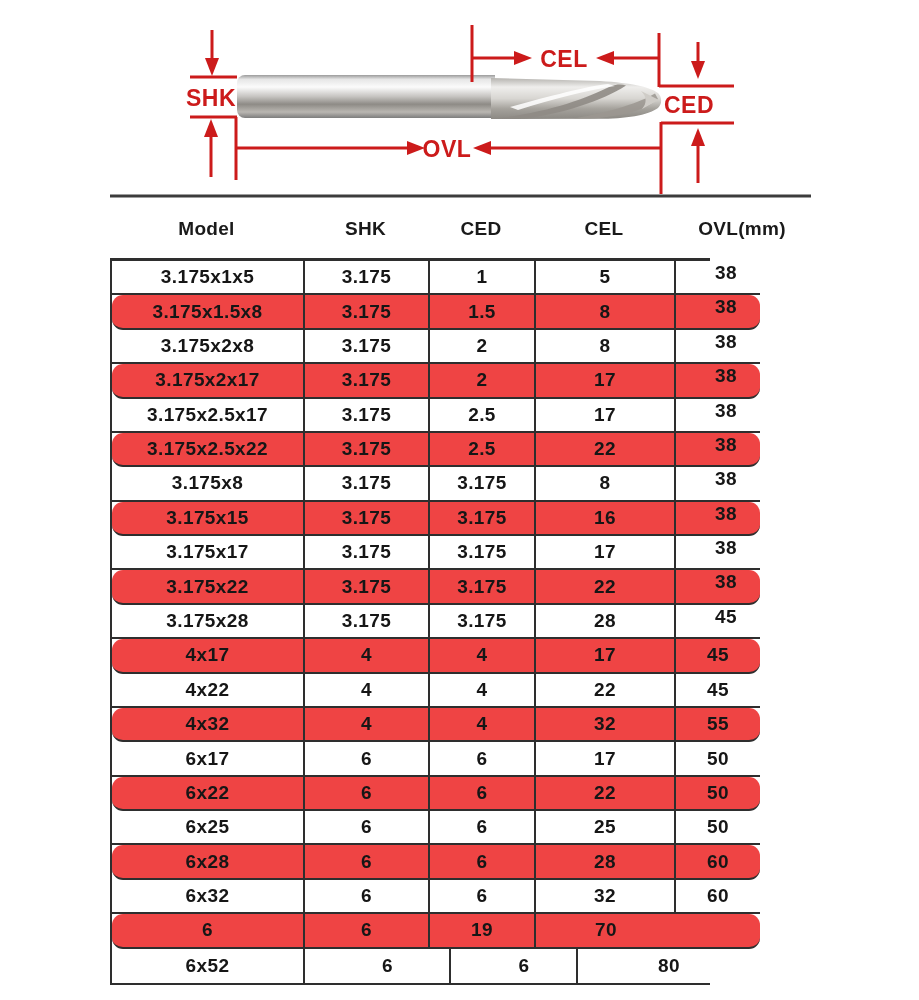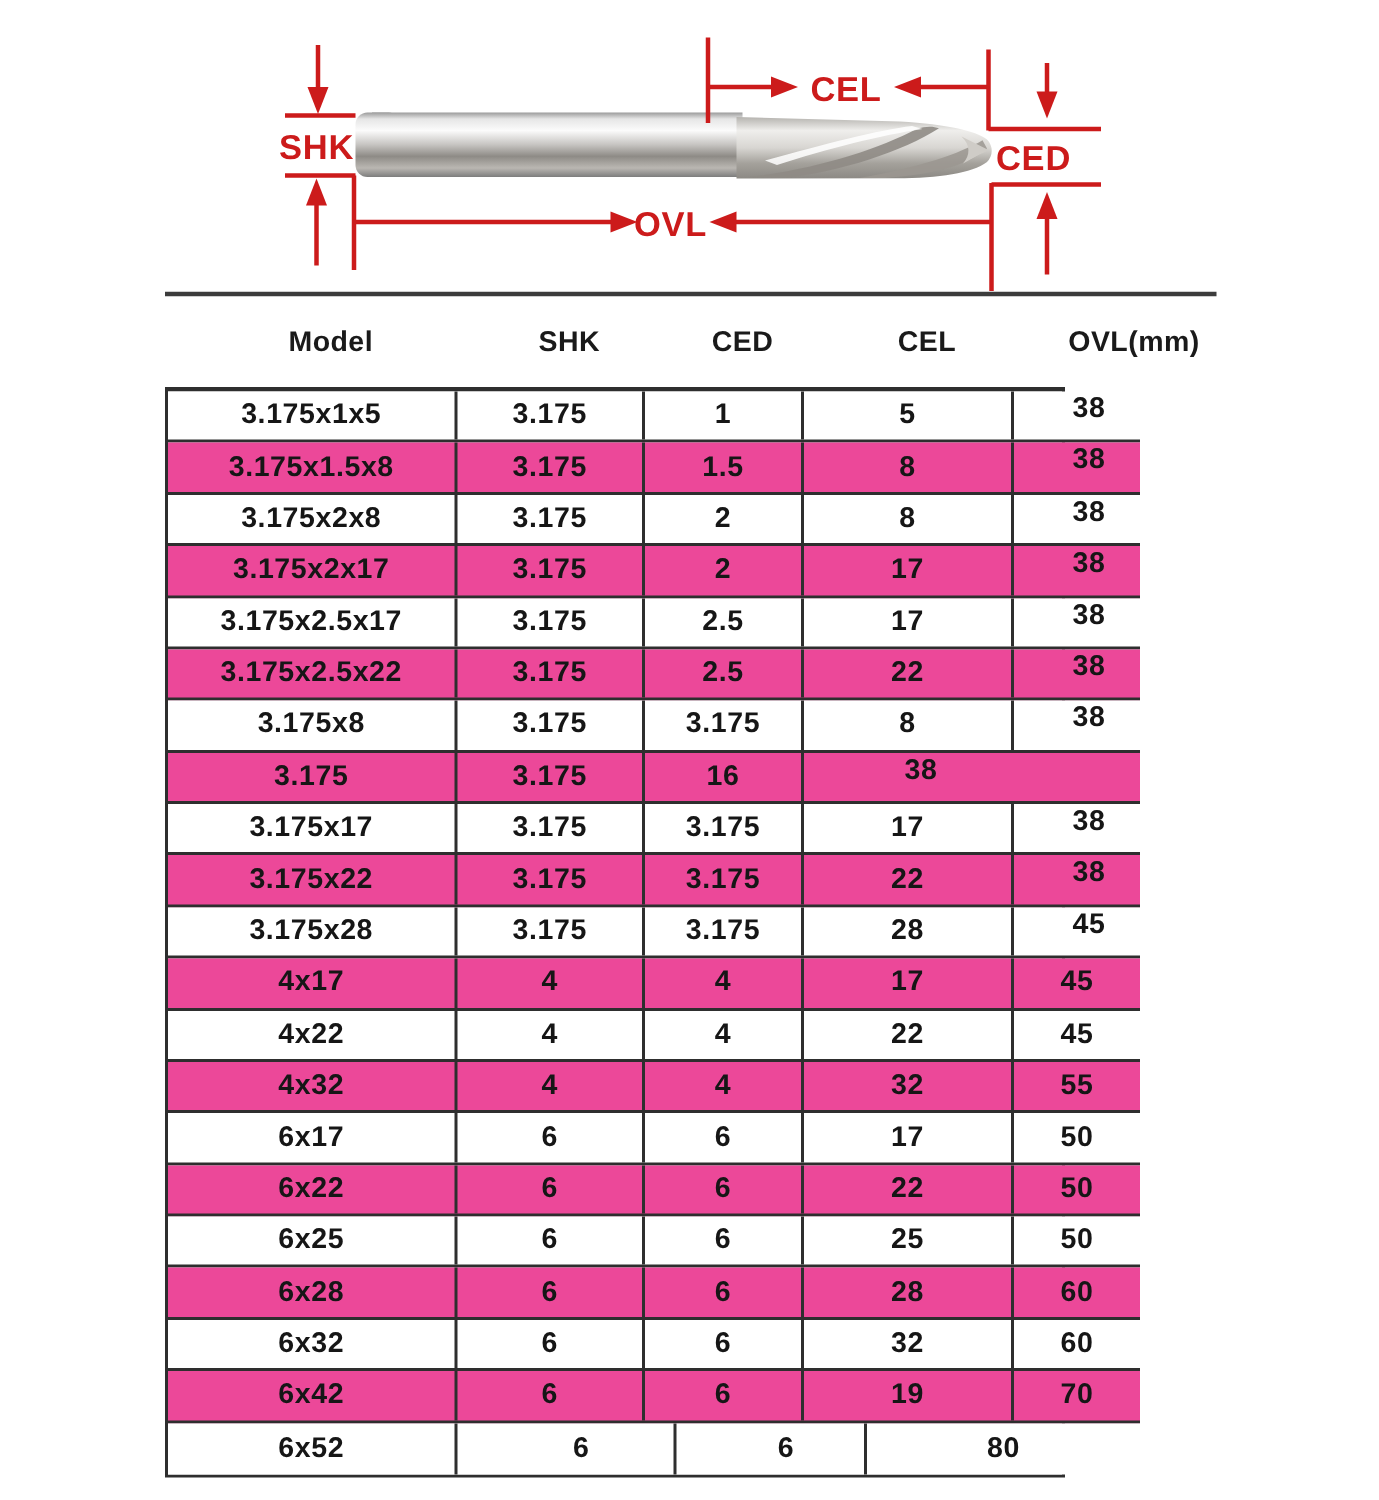--- a/index.html
+++ b/index.html
@@ -18,21 +18,21 @@
   }
   .dim-label {
     font-family: "Liberation Sans", sans-serif;
     font-weight: bold;
     font-size: 23px;
     fill: var(--accent, #cc1b1b);
     letter-spacing: 0.5px;
   }
   .header-row {
     position: absolute;
-    left: 124px; top: 200px;
+    left: 110px; top: 200px;
     width: 700px; height: 58px;
     display: grid;
     grid-template-columns: 193px 125px 106px 140px 1fr;
   }
   .hcell {
     display: flex;
     align-items: center;
     justify-content: center;
     font-size: 19px;
     font-weight: bold;
@@ -50,21 +50,21 @@
     border-top-width: 3px;
     background: #ffffff;
   }
   .trow {
     display: grid;
     grid-template-columns: 193px 125px 106px 140px 1fr;
     border-bottom: 2px solid #2e2e2e;
     background: #ffffff;
   }
   .trow:last-child { border-bottom: none; gap: 21px; }
-  .trow.gray { background: #ec4899; }
+  .trow.gray { background: #ef4444; border-radius: 11px; }
   .tcell {
     display: flex;
     align-items: center;
     justify-content: center;
     border-right: 2px solid #2e2e2e;
     font-size: 19px;
     font-weight: bold;
     color: #161616;
     letter-spacing: 0.4px;
     overflow: hidden;
@@ -214,20 +214,21 @@
         <div class="tcell">38</div>
       </div>
       <div class="trow ovl-raised">
         <div class="tcell">3.175x8</div>
         <div class="tcell">3.175</div>
         <div class="tcell">3.175</div>
         <div class="tcell">8</div>
         <div class="tcell">38</div>
       </div>
       <div class="trow gray ovl-raised">
+        <div class="tcell">3.175x15</div>
         <div class="tcell">3.175</div>
         <div class="tcell">3.175</div>
         <div class="tcell">16</div>
         <div class="tcell">38</div>
       </div>
       <div class="trow ovl-raised">
         <div class="tcell">3.175x17</div>
         <div class="tcell">3.175</div>
         <div class="tcell">3.175</div>
         <div class="tcell">17</div>
@@ -297,21 +298,20 @@
         <div class="tcell">60</div>
       </div>
       <div class="trow">
         <div class="tcell">6x32</div>
         <div class="tcell">6</div>
         <div class="tcell">6</div>
         <div class="tcell">32</div>
         <div class="tcell">60</div>
       </div>
       <div class="trow gray">
-        <div class="tcell">6x42</div>
         <div class="tcell">6</div>
         <div class="tcell">6</div>
         <div class="tcell">19</div>
         <div class="tcell">70</div>
       </div>
       <div class="trow">
         <div class="tcell">6x52</div>
         <div class="tcell">6</div>
         <div class="tcell">6</div>
         <div class="tcell">80</div>

